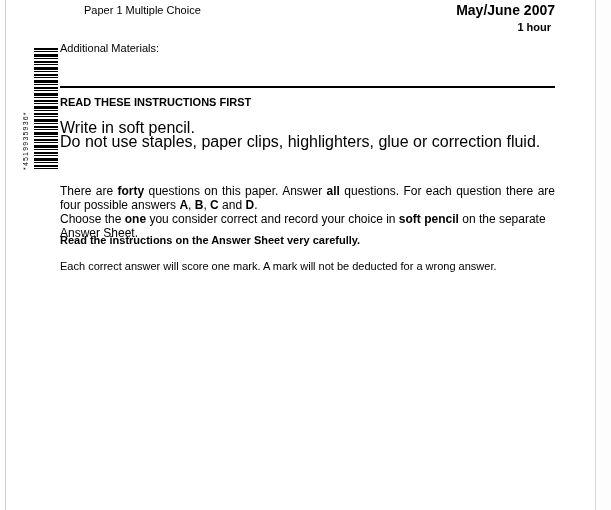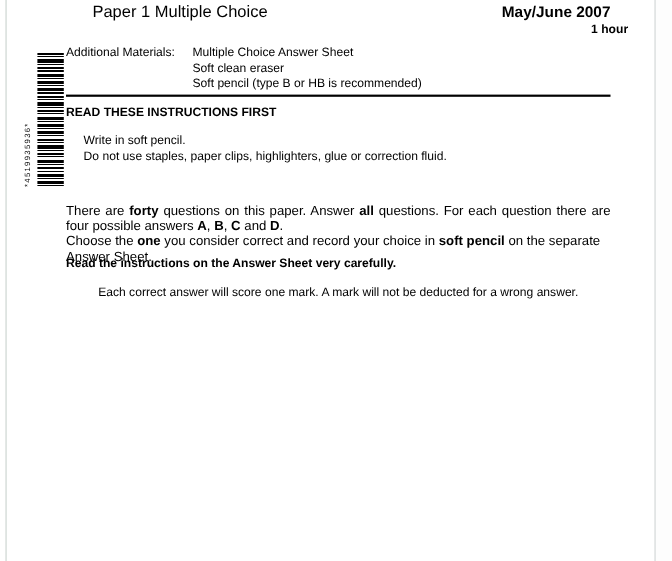--- a/index.html
+++ b/index.html
@@ -42,37 +42,37 @@
     width: 15px;
     height: 510px;
     background: #fdfdfd;
   }
 
   
   .hdr-title {
     position: absolute;
     left: 60px;
     top: 4px;
-    font-size: 15px;
+    font-size: 11px;
     line-height: 13px;
     white-space: nowrap;
     padding-left: 24px;
   }
   .hdr-session {
     position: absolute;
     right: 56px;
     top: 4px;
     font-size: 14px;
     line-height: 13px;
     font-weight: bold;
     white-space: nowrap;
   }
   .hdr-duration {
     position: absolute;
-    right: 40px;
+    right: 60px;
     top: 21px;
     font-size: 11px;
     line-height: 13px;
     font-weight: bold;
     white-space: nowrap;
   }
 
   
   .materials-label {
     position: absolute;
@@ -151,24 +151,24 @@
     position: absolute;
     left: 60px;
     top: 95px;
     font-size: 11px;
     line-height: 14px;
     font-weight: bold;
     white-space: nowrap;
   }
   .block-write {
     position: absolute;
-    left: 76px;
+    left: 60px;
     top: 121px;
     width: 495px;
-    font-size: 11px;
+    font-size: 16px;
     line-height: 14px;
   }
   .block-write .just {
     text-align: justify;
   }
   .block-forty {
     position: absolute;
     left: 60px;
     top: 184px;
     width: 495px;
@@ -187,46 +187,40 @@
     font-weight: bold;
     white-space: nowrap;
   }
   .block-marks {
     position: absolute;
     left: 60px;
     top: 259px;
     width: 495px;
     font-size: 11px;
     line-height: 14px;
-    text-align: center;
   }
   .block-marks div {
     white-space: nowrap;
   }
   b { font-weight: bold; text-align: center; }
 </style>
 </head>
 <body>
 
 <div class="page">
 
   <div class="edge-left"></div>
   <div class="edge-right-fill"></div>
   <div class="edge-right"></div>
 
   <div class="hdr-title">Paper 1 Multiple Choice</div>
   <div class="hdr-session">May/June 2007</div>
   <div class="hdr-duration">1 hour</div>
 
   <div class="materials-label">Additional Materials:</div>
-  <div class="materials-list">
-    <div>Multiple Choice Answer Sheet</div>
-    <div>Soft clean eraser</div>
-    <div>Soft pencil (type B or HB is recommended)</div>
-  </div>
 
   <div class="barcode-wrap">
     <div class="barcode-digits">*4519935936*</div>
     <div class="barcode-bars"></div>
   </div>
 
   <div class="rule"></div>
 
   <div class="sec-heading">READ THESE INSTRUCTIONS FIRST</div>
 

